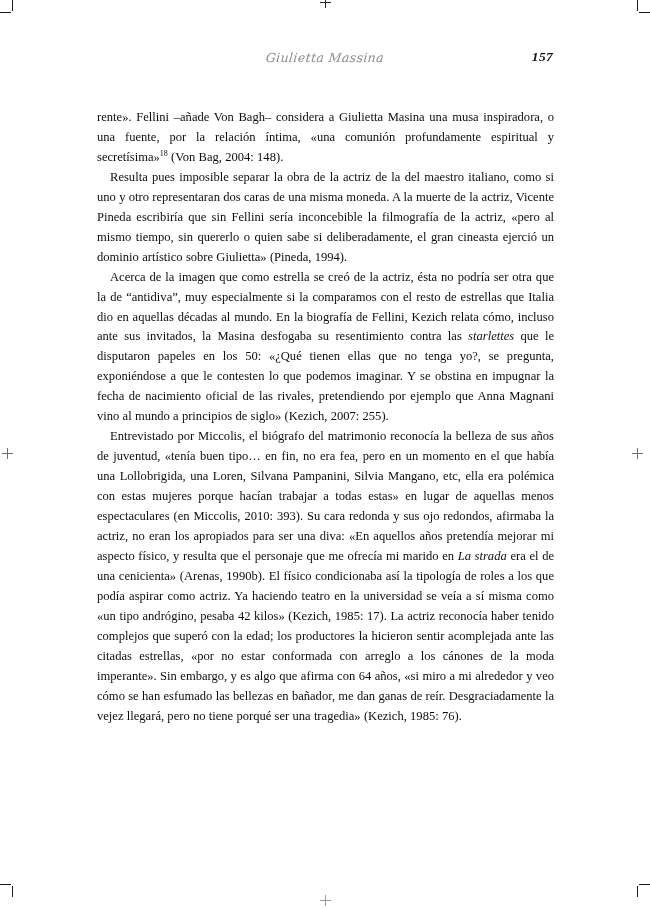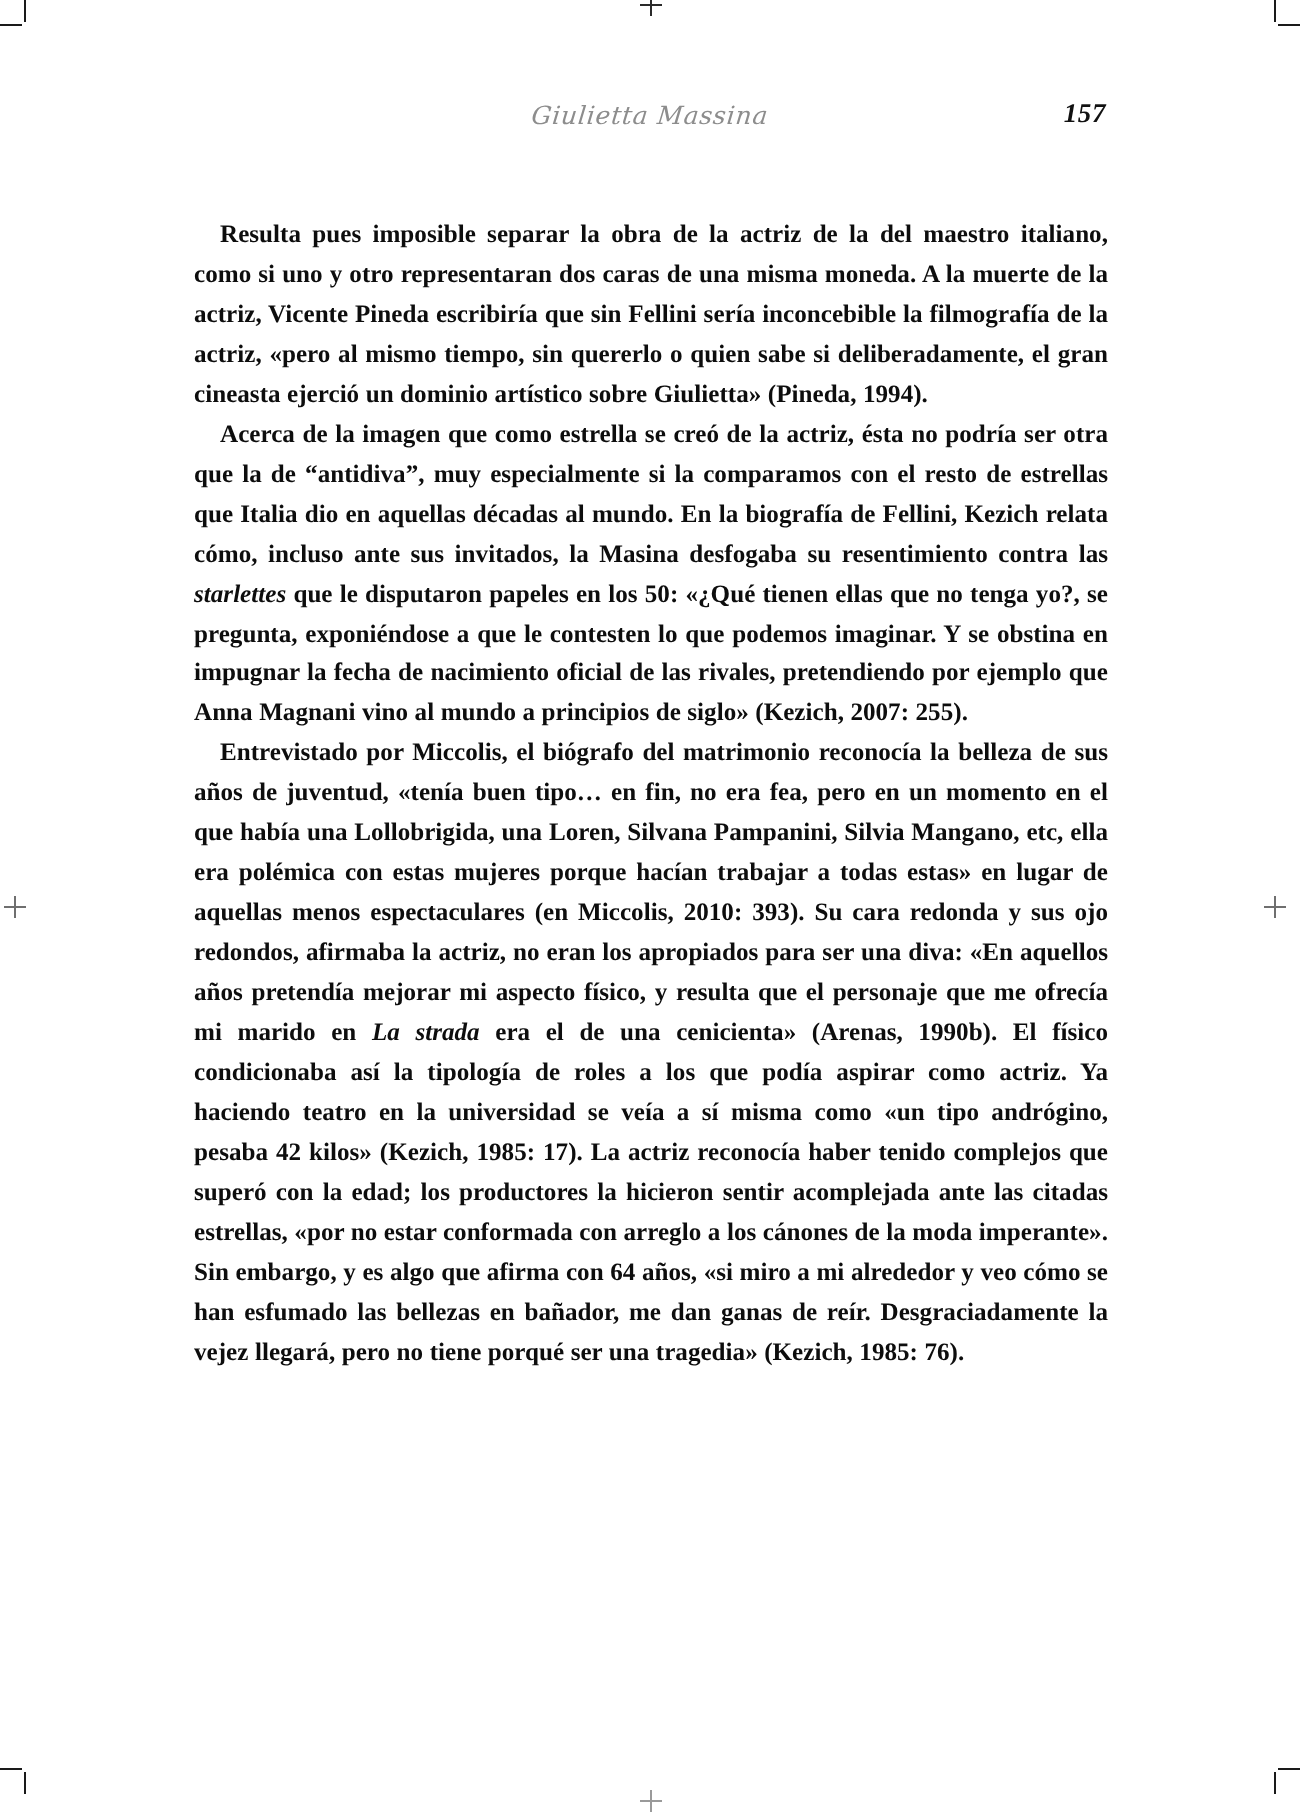--- a/index.html
+++ b/index.html
@@ -99,21 +99,21 @@
     margin: 0;
     font-size: 12.55px;
     line-height: 19.95px;
     text-align: justify;
     text-align-last: left;
     font-family: "Liberation Serif", serif;
     color: #0d0d0d;
     letter-spacing: 0.01px;
     word-spacing: 0.1px;
   }
-  .para.indent { text-indent: 13px; font-weight: bold; }
+  .para.indent { text-indent: 13px; }
   .para .ital { font-style: italic; }
   .para sup {
     font-size: 8px;
     vertical-align: super;
     line-height: 0;
   }
 </style>
 </head>
 <body>
 
@@ -135,20 +135,21 @@
 
 <div class="page">
 
   <div class="runhead">
     <div class="runhead-title">Giulietta Massina</div>
     <div class="runhead-folio">157</div>
   </div>
 
   <div class="textblock">
 
+    <p class="para"><span>rente». Fellini –añade Von Bagh– considera a Giulietta Masina una musa inspiradora, o una fuente, por la relación íntima, «una comunión profundamente espiritual y secretísima»</span><sup>18</sup><span> (Von Bag, 2004: 148).</span></p>
 
     <p class="para indent"><span>Resulta pues imposible separar la obra de la actriz de la del maestro italiano, como si uno y otro representaran dos caras de una misma moneda. A la muerte de la actriz, Vicente Pineda escribiría que sin Fellini sería inconcebible la filmografía de la actriz, «pero al mismo tiempo, sin quererlo o quien sabe si deliberadamente, el gran cineasta ejerció un dominio artístico sobre Giulietta» (Pineda, 1994).</span></p>
 
     <p class="para indent"><span>Acerca de la imagen que como estrella se creó de la actriz, ésta no podría ser otra que la de “antidiva”, muy especialmente si la comparamos con el resto de estrellas que Italia dio en aquellas décadas al mundo. En la biografía de Fellini, Kezich relata cómo, incluso ante sus invitados, la Masina desfogaba su resentimiento contra las </span><span class="ital">starlettes</span><span> que le disputaron papeles en los 50: «¿Qué tienen ellas que no tenga yo?, se pregunta, exponiéndose a que le contesten lo que podemos imaginar. Y se obstina en impugnar la fecha de nacimiento oficial de las rivales, pretendiendo por ejemplo que Anna Magnani vino al mundo a principios de siglo» (Kezich, 2007: 255).</span></p>
 
     <p class="para indent"><span>Entrevistado por Miccolis, el biógrafo del matrimonio reconocía la belleza de sus años de juventud, «tenía buen tipo… en fin, no era fea, pero en un momento en el que había una Lollobrigida, una Loren, Silvana Pampanini, Silvia Mangano, etc, ella era polémica con estas mujeres porque hacían trabajar a todas estas» en lugar de aquellas menos espectaculares (en Miccolis, 2010: 393). Su cara redonda y sus ojo redondos, afirmaba la actriz, no eran los apropiados para ser una diva: «En aquellos años pretendía mejorar mi aspecto físico, y resulta que el personaje que me ofrecía mi marido en </span><span class="ital">La strada</span><span> era el de una cenicienta» (Arenas, 1990b). El físico condicionaba así la tipología de roles a los que podía aspirar como actriz. Ya haciendo teatro en la universidad se veía a sí misma como «un tipo andrógino, pesaba 42 kilos» (Kezich, 1985: 17). La actriz reconocía haber tenido complejos que superó con la edad; los productores la hicieron sentir acomplejada ante las citadas estrellas, «por no estar conformada con arreglo a los cánones de la moda imperante». Sin embargo, y es algo que afirma con 64 años, «si miro a mi alrededor y veo cómo se han esfumado las bellezas en bañador, me dan ganas de reír. Desgraciadamente la vejez llegará, pero no tiene porqué ser una tragedia» (Kezich, 1985: 76).</span></p>
 
 
   </div>
 </div>

